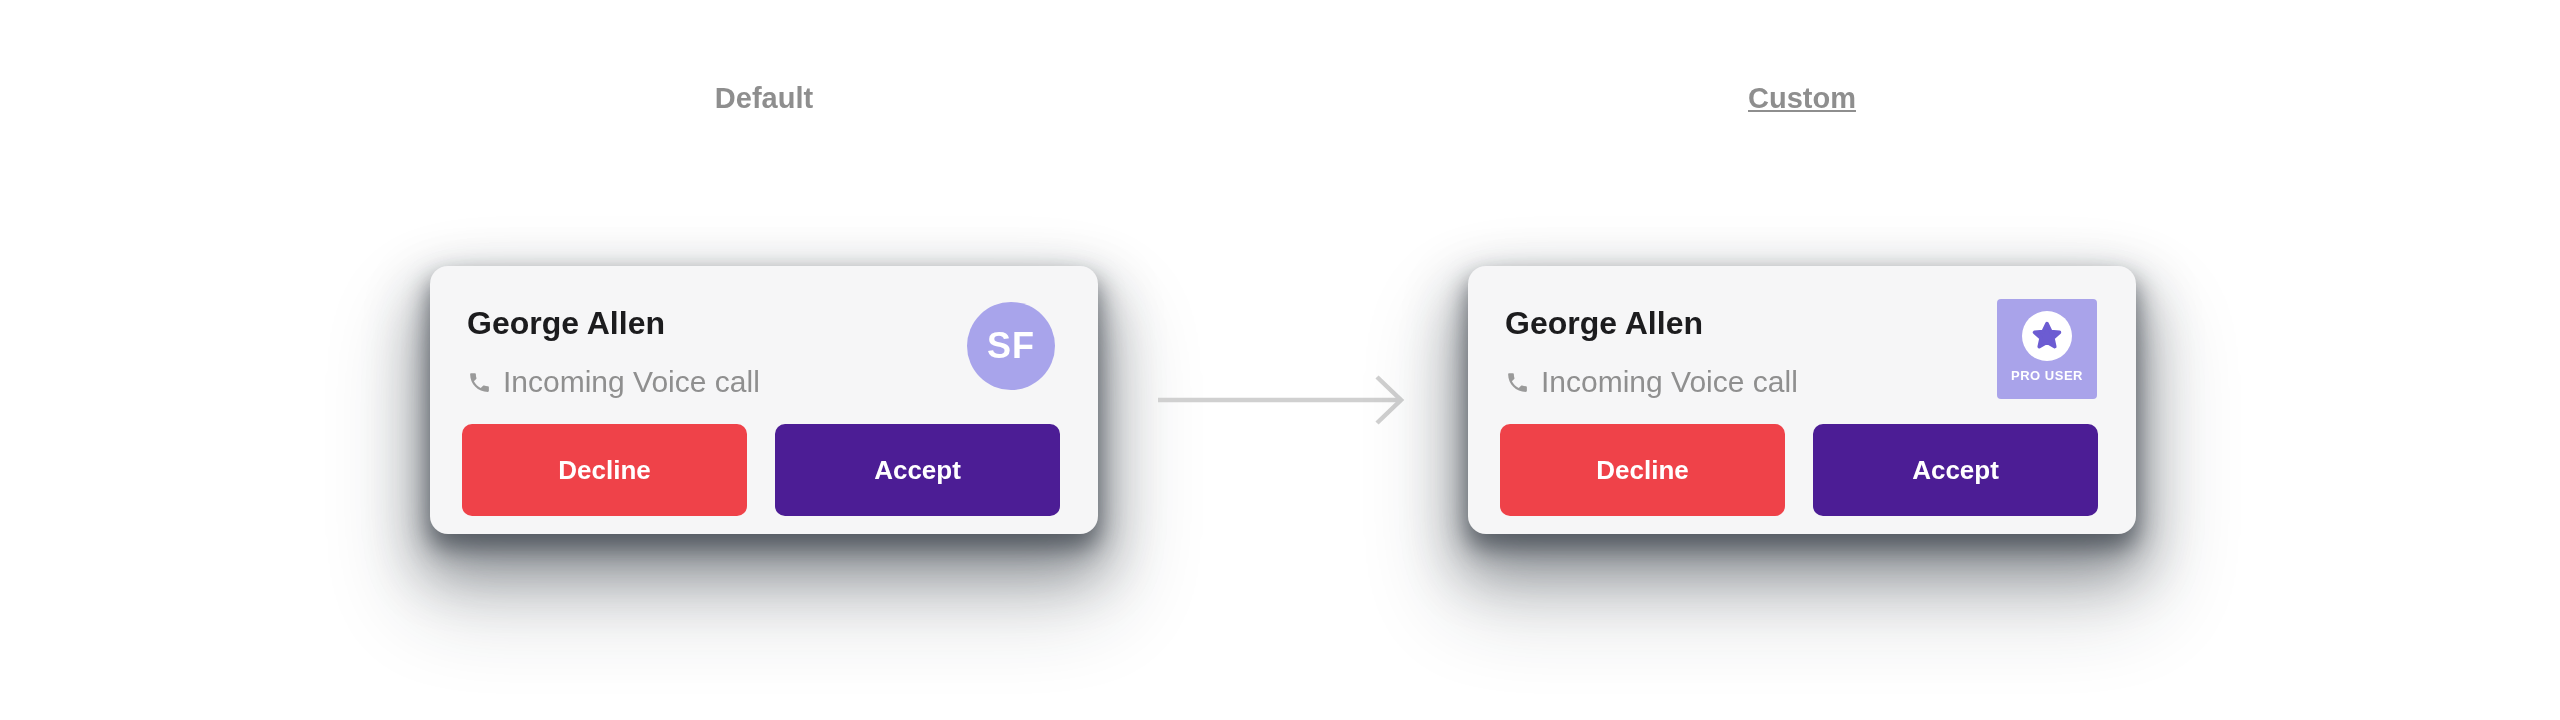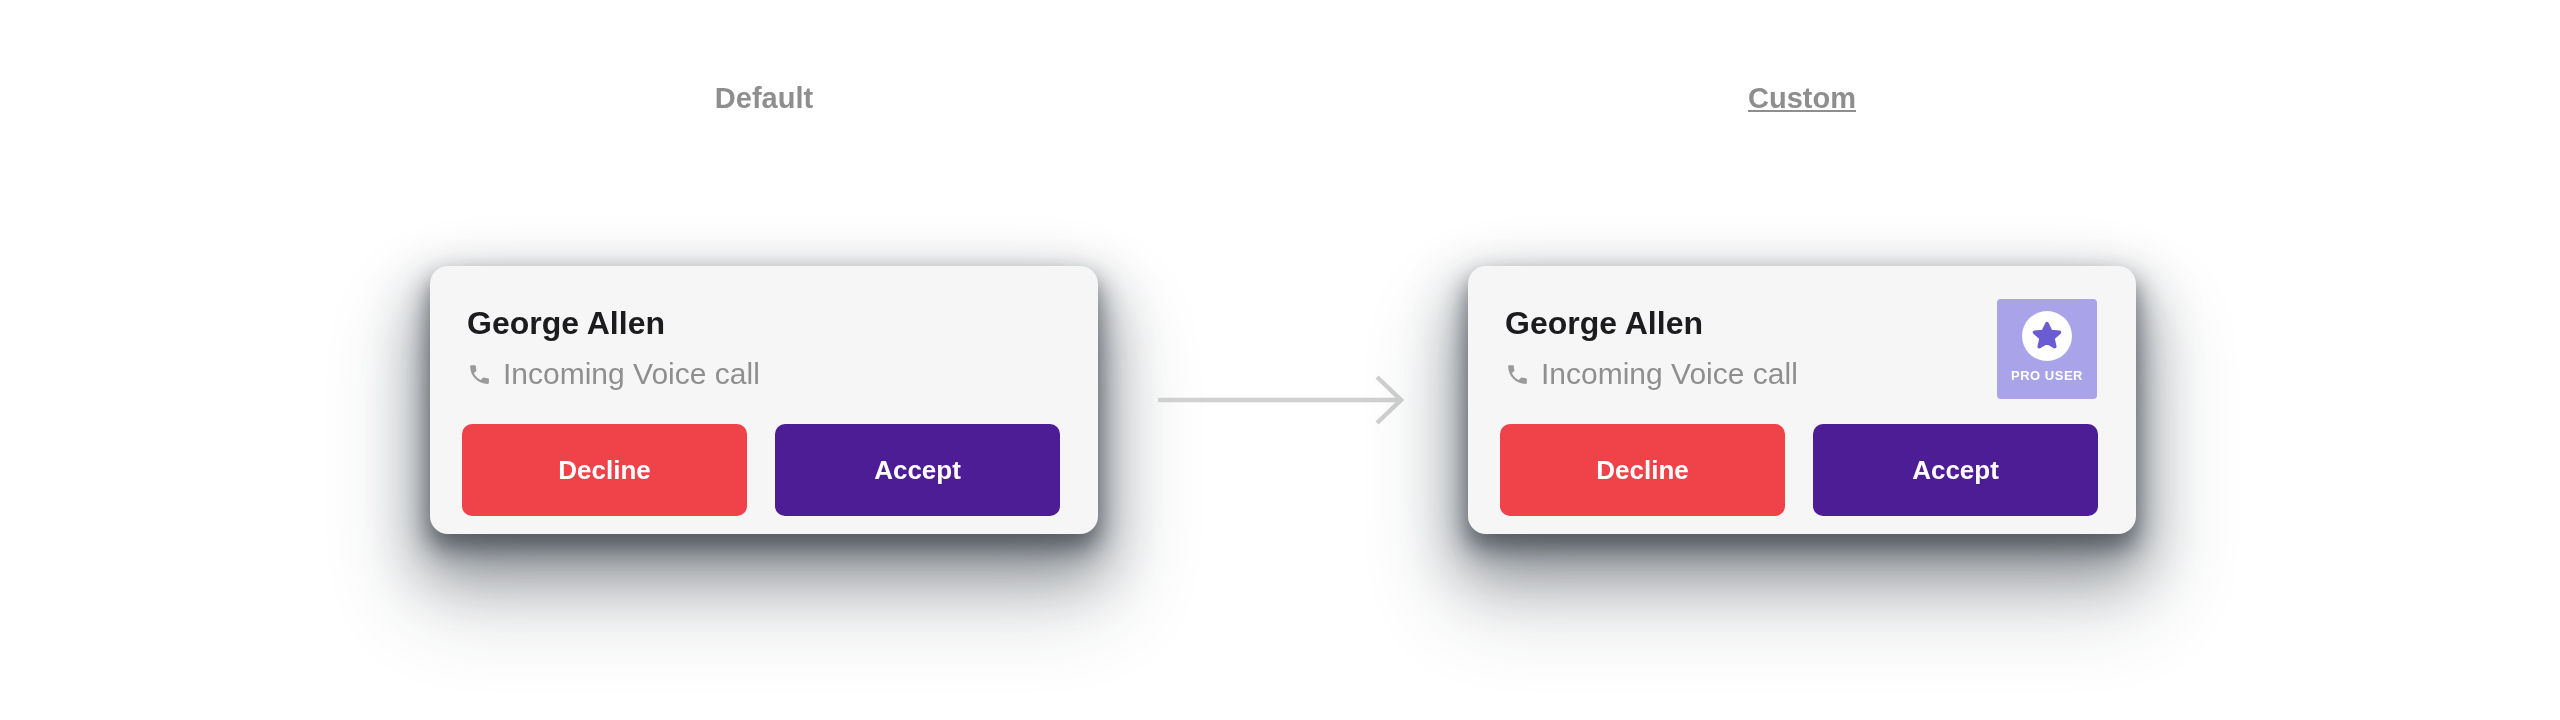--- a/index.html
+++ b/index.html
@@ -48,21 +48,21 @@
     font-size: 32px;
     font-weight: 700;
     color: #1C1C1E;
     line-height: 46px;
     white-space: nowrap;
   }
 
   .status-row {
     position: absolute;
     left: 37px;
-    top: 90px;
+    top: 98px;
     height: 36px;
     display: flex;
     align-items: center;
     gap: 11px;
   }
   .phone-icon {
     width: 25px;
     height: 25px;
     display: block;
   }
@@ -169,20 +169,23 @@
 
   <div class="caller-name">George Allen</div>
 
   <div class="status-row">
     <svg class="phone-icon" viewBox="0 0 24 24">
       <path fill="#9A9A9A" d="M6.62 10.79c1.44 2.83 3.76 5.14 6.59 6.59l2.2-2.2c.27-.27.67-.36 1.02-.24 1.12.37 2.33.57 3.57.57.55 0 1 .45 1 1V20c0 .55-.45 1-1 1-9.39 0-17-7.61-17-17 0-.55.45-1 1-1h3.5c.55 0 1 .45 1 1 0 1.25.2 2.45.57 3.57.11.35.03.74-.25 1.02l-2.2 2.2z"></path>
     </svg>
     <span class="status-text">Incoming Voice call</span>
   </div>
 
+  <div class="avatar">
+    <span class="avatar-initials">SF</span>
+  </div>
 
   <div class="button-row">
     <button class="btn btn-decline">Decline</button>
     <button class="btn btn-accept">Accept</button>
   </div>
 </div>
 
 <svg class="transform-arrow" viewBox="0 0 254 52">
   <line x1="5" y1="26" x2="245" y2="26" stroke="#D0D0D0" stroke-width="4.5"></line>
   <polyline points="224,3 248,26 224,49" fill="none" stroke="#D0D0D0" stroke-width="4.5"></polyline>

